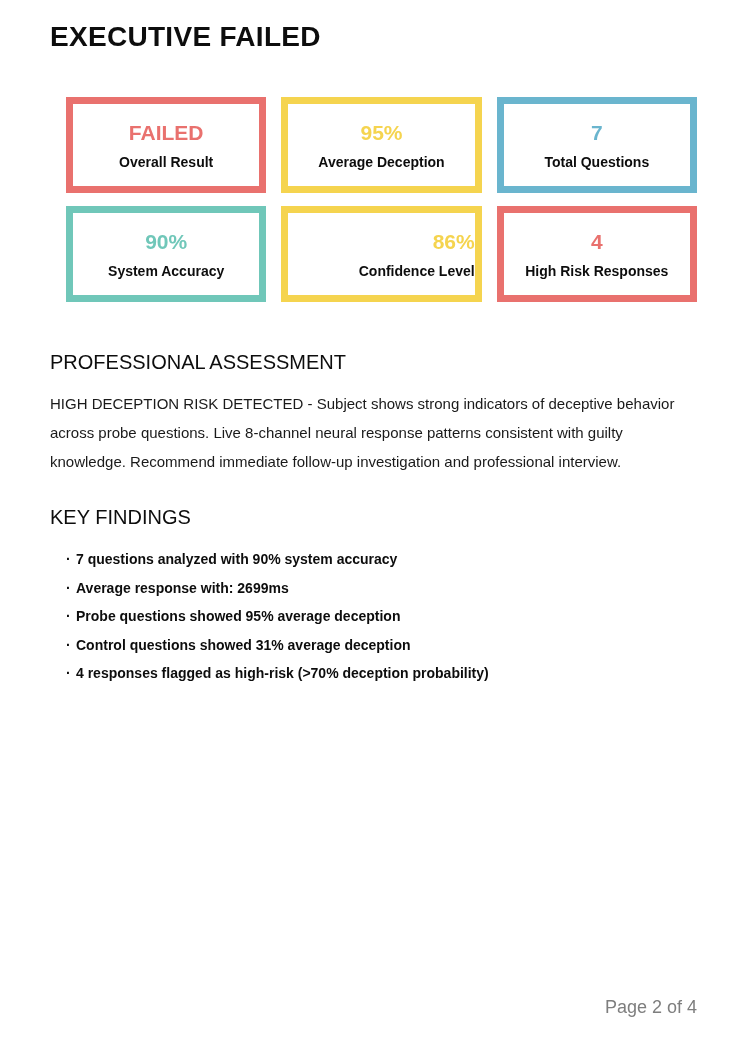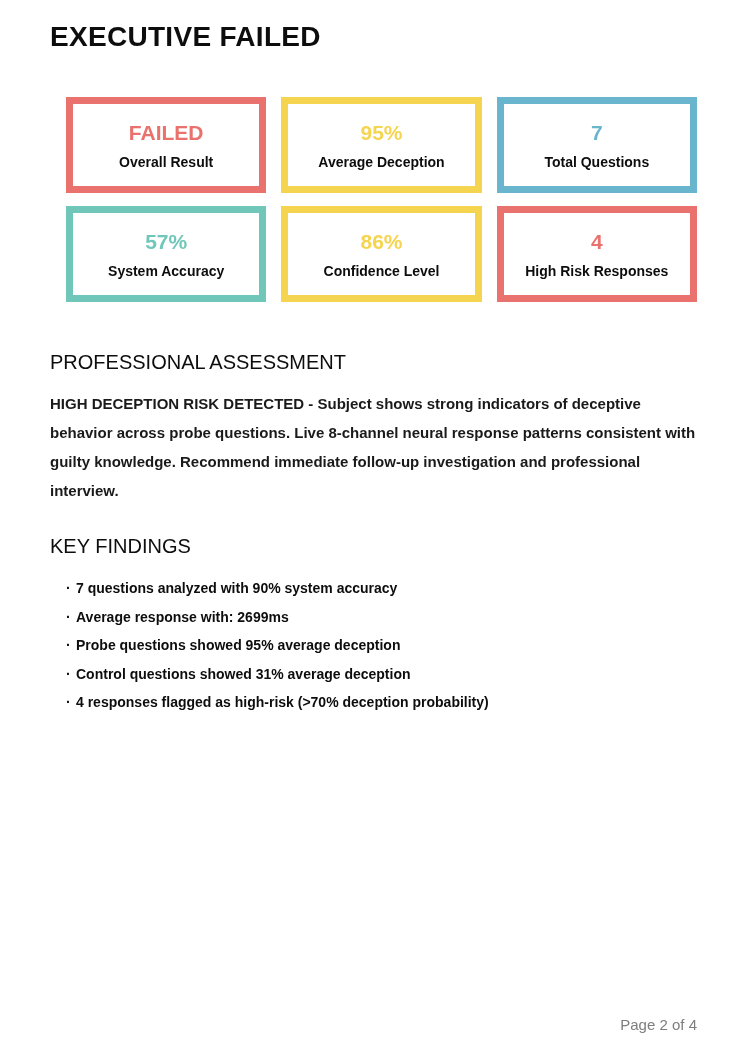--- a/index.html
+++ b/index.html
@@ -58,21 +58,21 @@
     font-weight: normal;
     color: #0d0d0d;
     margin-left: 4px;
   }
   .assessment-heading { margin-top: 49px; }
   .assessment-body {
     margin-top: 15px;
     margin-left: 4px;
     width: 648px;
     font-size: 15px;
-    font-weight: bold;
+    font-weight: normal;
     color: #1a1a1a;
     line-height: 29px;
   }
 
   .findings-heading { margin-top: 30px; }
   .findings-list {
     list-style: none;
     margin-top: 23px;
     margin-left: 4px;
   }
@@ -89,22 +89,22 @@
     content: "\00B7";
     position: absolute;
     left: 16px;
     top: 0;
     font-weight: bold;
   }
 
   .page-footer {
     position: absolute;
     right: 46px;
-    bottom: 11px;
-    font-size: 15px;
+    bottom: 26px;
+    font-size: 18px;
     color: #7e7e7e;
   }
 </style>
 </head>
 <body>
 
 <div class="page">
 
   <h1 class="page-title">EXECUTIVE FAILED</h1>
 
@@ -115,24 +115,24 @@
     </div>
     <div class="stat-card" style="border-color: rgb(245, 212, 79);">
       <div class="card-value" style="color: rgb(245, 212, 79);">95%</div>
       <div class="card-label">Average Deception</div>
     </div>
     <div class="stat-card" style="border-color: rgb(106, 181, 206);">
       <div class="card-value" style="color: rgb(106, 181, 206);">7</div>
       <div class="card-label">Total Questions</div>
     </div>
     <div class="stat-card" style="border-color: rgb(112, 199, 185);">
-      <div class="card-value" style="color: rgb(112, 199, 185);">57%</div>
+      <div class="card-value" style="color: rgb(112, 199, 185);">90%</div>
       <div class="card-label">System Accuracy</div>
     </div>
-    <div class="stat-card" style="border-color: rgb(245, 212, 79);">
+    <div class="stat-card" style="border-color: rgb(245, 212, 79); align-items: flex-end;">
       <div class="card-value" style="color: rgb(245, 212, 79);">86%</div>
       <div class="card-label">Confidence Level</div>
     </div>
     <div class="stat-card" style="border-color: rgb(233, 113, 110);">
       <div class="card-value" style="color: rgb(233, 113, 110);">4</div>
       <div class="card-label">High Risk Responses</div>
     </div>
   </div>
 
   <h2 class="section-heading assessment-heading">PROFESSIONAL ASSESSMENT</h2>

